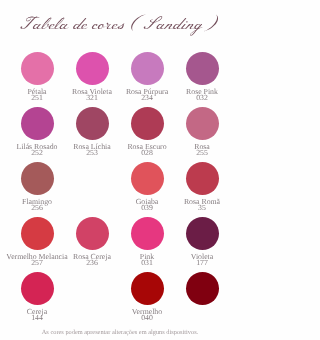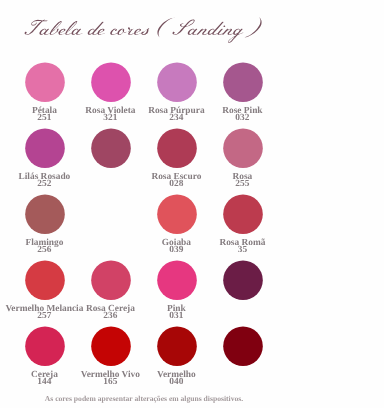--- a/index.html
+++ b/index.html
@@ -1,19 +1,19 @@
 <!DOCTYPE html>
 <html><head>
 <meta charset="utf-8">
 <style>
   html,body{margin:0;padding:0;}
   body{width:240px;height:340px;background:#fefefe;
        -webkit-font-smoothing:antialiased;text-rendering:geometricPrecision;
        font-family:"Liberation Serif",serif;overflow:hidden;}
-  .page{position:relative;width:240px;height:340px;font-weight:bold;}
+  .page{position:relative;width:240px;height:340px;}
   .title{position:absolute;left:0;top:8px;width:240px;height:40px;}
   .grid{position:absolute;left:0;top:52px;width:240px;}
   .row{position:relative;height:55px;}
   .cell{position:absolute;width:110px;top:0;text-align:center;}
   .txt{filter:opacity(1);}
   .swatch{width:33px;height:33px;border-radius:50%;margin:0 auto;}
   .lbl{font-size:7.8px;color:#857d80;line-height:7px;margin-top:3.3px;white-space:nowrap;opacity:.999;}
   .num{font-size:7.8px;color:#857d80;line-height:6.3px;opacity:.999;}
   .footer{position:absolute;left:0;top:330px;width:240px;text-align:center;
           font-size:6.35px;line-height:6.35px;color:#a39a9c;filter:opacity(1);}
@@ -64,20 +64,24 @@
       <div class="row">
         <div class="cell" style="left: -18px;">
           <div class="swatch" style="background: rgb(180, 68, 146);"></div>
           <div class="txt">
             <div class="lbl">Lilás Rosado</div>
             <div class="num">252</div>
           </div>
         </div>
         <div class="cell" style="left: 37px;">
           <div class="swatch" style="background: rgb(159, 70, 99);"></div>
+          <div class="txt">
+            <div class="lbl">Rosa Líchia</div>
+            <div class="num">253</div>
+          </div>
         </div>
         <div class="cell" style="left: 92px;">
           <div class="swatch" style="background: rgb(174, 59, 85);"></div>
           <div class="txt">
             <div class="lbl">Rosa Escuro</div>
             <div class="num">028</div>
           </div>
         </div>
         <div class="cell" style="left: 147px;">
           <div class="swatch" style="background: rgb(195, 104, 133);"></div>
@@ -127,35 +131,32 @@
         </div>
         <div class="cell" style="left: 92px;">
           <div class="swatch" style="background: rgb(230, 55, 128);"></div>
           <div class="txt">
             <div class="lbl">Pink</div>
             <div class="num">031</div>
           </div>
         </div>
         <div class="cell" style="left: 147px;">
           <div class="swatch" style="background: rgb(107, 29, 70);"></div>
+          <div class="txt">
+            <div class="lbl">Violeta</div>
+            <div class="num">177</div>
+          </div>
         </div>
       </div>
       <div class="row">
         <div class="cell" style="left: -18px;">
           <div class="swatch" style="background: rgb(212, 36, 84);"></div>
           <div class="txt">
             <div class="lbl">Cereja</div>
             <div class="num">144</div>
-          </div>
-        </div>
-        <div class="cell" style="left: 37px;">
-          <div class="swatch" style="background: rgb(196, 4, 4);"></div>
-          <div class="txt">
-            <div class="lbl">Vermelho Vivo</div>
-            <div class="num">165</div>
           </div>
         </div>
         <div class="cell" style="left: 92px;">
           <div class="swatch" style="background: rgb(167, 6, 6);"></div>
           <div class="txt">
             <div class="lbl">Vermelho</div>
             <div class="num">040</div>
           </div>
         </div>
         <div class="cell" style="left: 147px;">

